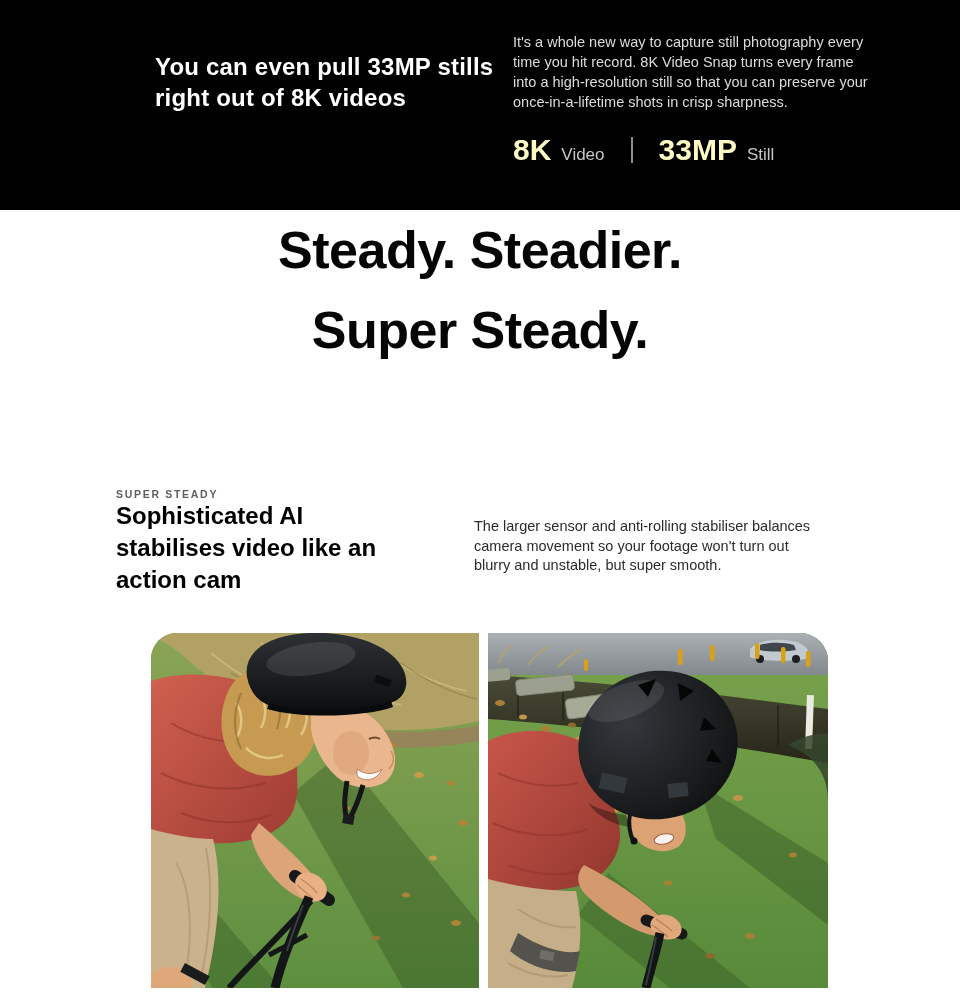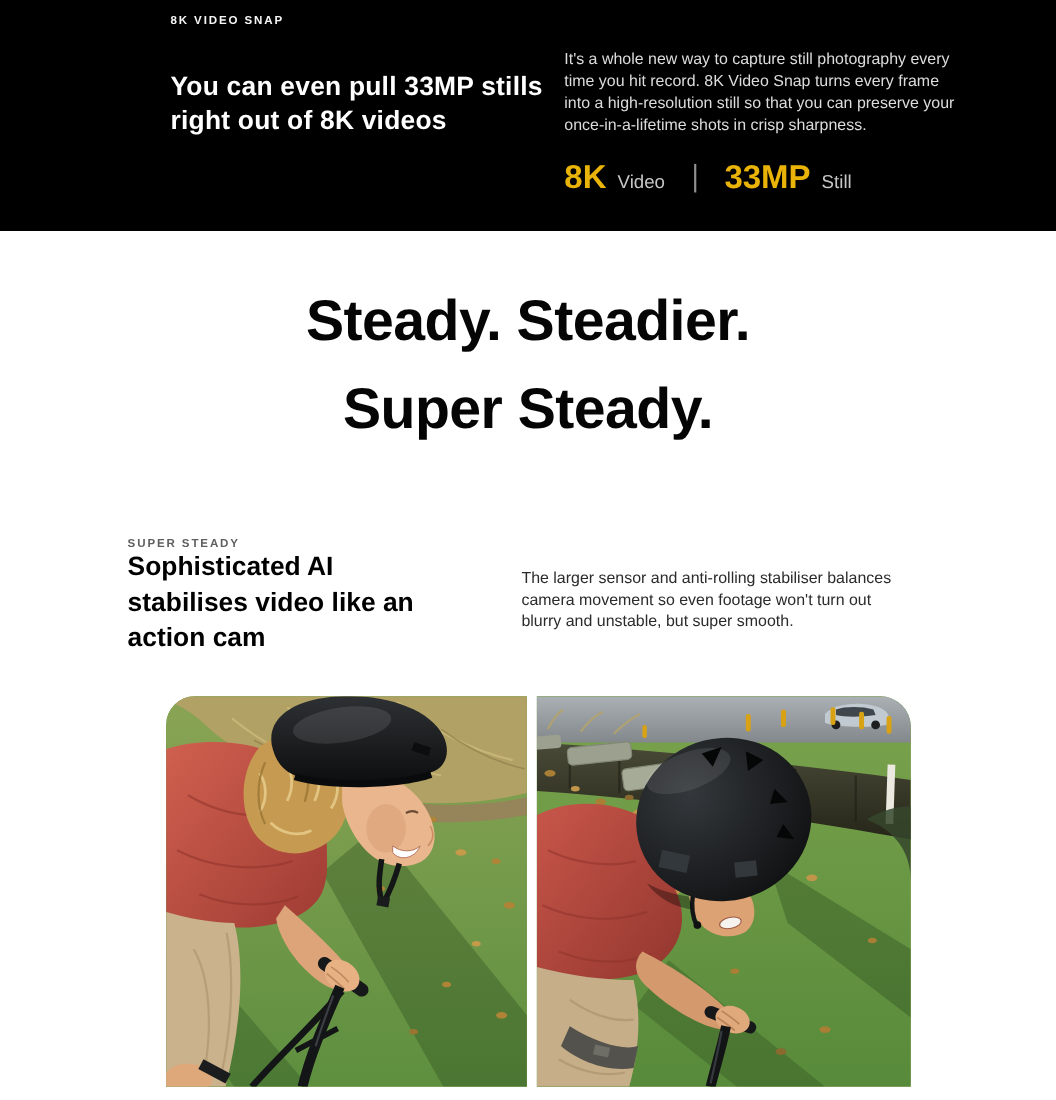--- a/index.html
+++ b/index.html
@@ -5,29 +5,29 @@
   * { margin:0; padding:0; box-sizing:border-box; }
   html,body { width:960px; background:#ffffff; font-family:"Liberation Sans","DejaVu Sans",sans-serif; }
   body { height:1000px; overflow:hidden; }
 
   
   .hero { position:relative; height:210px; background:#000000; }
   .hero-left { position:absolute; left:155px; top:13px; width:358px; }
   .eyebrow-hero { font-size:10.5px; letter-spacing:1.7px; color:#f5f5f5; font-weight:bold; }
   .hero-headline { margin-top:38px; font-size:24px; line-height:31px; font-weight:bold;
                    color:#ffffff; white-space:pre-line; letter-spacing:0.2px; }
-  .hero-right { position:absolute; left:513px; top:44px; width:368px; }
+  .hero-right { position:absolute; left:513px; top:32px; width:368px; }
   .hero-body { font-size:14.5px; line-height:20px; color:#dcdcdc; }
   .hero-stats { display:flex; align-items:baseline; margin-top:21px; }
-  .stat-value { font-size:30px; font-weight:bold; color:#eab308; }
+  .stat-value { font-size:30px; font-weight:bold; color:#fef9c3; }
   .stat-label { font-size:17px; color:#c6c6c6; margin-left:10px; }
   .stat-divider { width:2px; height:26px; background:#8f8f8f; margin:0 26px; align-self:center; }
 
   
-  .steady { padding-top:42px; height:202px; text-align:center; }
+  .steady { height:202px; text-align:center; }
   .steady h2 { font-size:52px; line-height:80px; font-weight:bold; color:#050505;
                white-space:pre-line; letter-spacing:-0.5px; }
 
   
   .features { margin-top:76px; display:flex; padding-left:116px; }
   .feat-left { width:358px; }
   .eyebrow-dark { font-size:10.5px; letter-spacing:1.7px; color:#5f5f5f; font-weight:bold; }
   .feat-headline { margin-top:0; font-size:24px; line-height:32px; font-weight:bold;
                    color:#000000; white-space:pre-line; }
   .feat-right { width:345px; margin-top:29px; }
@@ -38,21 +38,20 @@
   .photo { height:355px; overflow:hidden; background:#6f9443; }
   .photo svg { display:block; width:100%; height:100%; }
   .photo-left  { width:328px; border-radius:26px 0 0 0; }
   .photo-right { width:340px; border-radius:0 28px 0 0; }
 </style>
 </head>
 <body>
 
 <section class="hero">
   <div class="hero-left">
-    <div class="eyebrow-hero">8K VIDEO SNAP</div>
     <h2 class="hero-headline">You can even pull 33MP stills
 right out of 8K videos</h2>
   </div>
   <div class="hero-right">
     <p class="hero-body">It's a whole new way to capture still photography every time you hit record. 8K Video Snap turns every frame into a high-resolution still so that you can preserve your once-in-a-lifetime shots in crisp sharpness.</p>
     <div class="hero-stats">
       <span class="stat-value">8K</span>
       <span class="stat-label">Video</span>
       <span class="stat-divider"></span>
       <span class="stat-value">33MP</span>
@@ -67,21 +66,21 @@
 </section>
 
 <section class="features">
   <div class="feat-left">
     <div class="eyebrow-dark">SUPER STEADY</div>
     <h3 class="feat-headline">Sophisticated AI
 stabilises video like an
 action cam</h3>
   </div>
   <div class="feat-right">
-    <p class="feat-body">The larger sensor and anti-rolling stabiliser balances camera movement so even footage won't turn out blurry and unstable, but super smooth.</p>
+    <p class="feat-body">The larger sensor and anti-rolling stabiliser balances camera movement so your footage won't turn out blurry and unstable, but super smooth.</p>
   </div>
 </section>
 
 <section class="gallery">
 
   <div class="photo photo-left">
     <svg viewBox="0 0 328 355" preserveAspectRatio="none">
       <defs>
         <linearGradient id="p1grass" x1="0" y1="0" x2="0" y2="1">
           <stop offset="0" stop-color="#8aa455"></stop>

